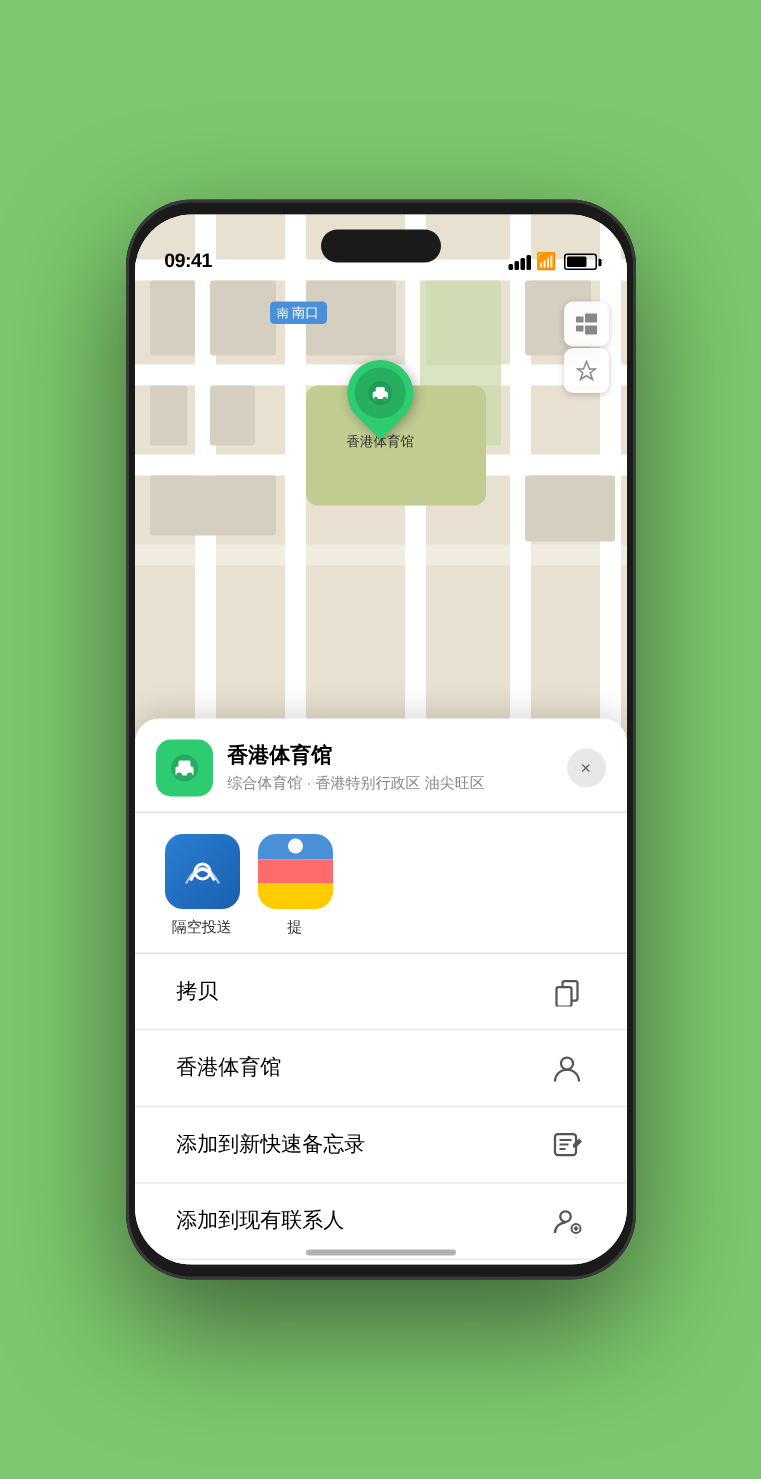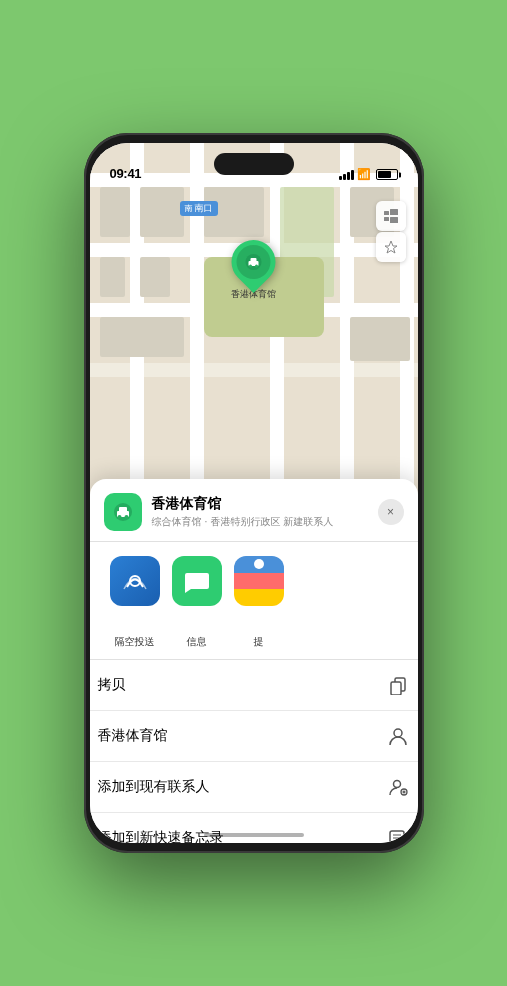--- a/index.html
+++ b/index.html
@@ -298,31 +298,30 @@
     .share-icon-wrap.message { background: #2ecc71; }
     .share-icon-wrap.mail { background: #4a90d9; }
     .share-icon-wrap.notes {
       background: #FFD60A;
       border: 3px solid #e53935;
     }
     .share-label {
       font-size: 10px;
       color: #333;
       text-align: center;
-      margin-top: 24px;
     }
     
     .action-list {
       padding: 0;
     }
     .action-item {
       display: flex;
       align-items: center;
       justify-content: space-between;
-      padding: 13px 8px;
+      padding: 13px 28px;
       border-bottom: 0.5px solid #e8e8e8;
       cursor: pointer;
       font-family: Liberation Serif, serif;
     }
     .action-label {
       font-size: 14px;
       color: #000;
     }
     .action-icon {
       width: 24px;
@@ -455,46 +454,38 @@
           <svg width="24" height="24" viewBox="0 0 24 24" fill="none">
             <circle cx="12" cy="12" r="9" fill="#1a8c4e" opacity="0.5"></circle>
             <rect x="6" y="11" width="12" height="6" rx="1" fill="#fff"></rect>
             <rect x="8" y="7" width="8" height="5" rx="1" fill="#fff"></rect>
             <circle cx="8.5" cy="17" r="2" fill="#27ae60"></circle>
             <circle cx="15.5" cy="17" r="2" fill="#27ae60"></circle>
           </svg>
         </div>
         <div class="venue-info">
           <div class="venue-name">香港体育馆</div>
-          <div class="venue-sub">综合体育馆 · 香港特别行政区 新建联系人</div>
+          <div class="venue-sub">综合体育馆 · 香港特别行政区 油尖旺区</div>
         </div>
         <div class="close-btn">×</div>
       </div>
 
       <div class="share-row">
 
         <div class="share-item">
           <div class="share-icon-wrap airdrop">
             <svg width="28" height="28" viewBox="0 0 28 28" fill="none">
               <circle cx="14" cy="14" r="5" fill="none" stroke="#fff" stroke-width="2"></circle>
               <path d="M6 20 Q14 5 22 20" stroke="#fff" stroke-width="2" fill="none"></path>
               <path d="M3 22 Q14 1 25 22" stroke="#fff" stroke-width="1.5" fill="none" opacity="0.6"></path>
             </svg>
           </div>
           <span class="share-label">隔空投送</span>
         </div>
 
-        <div class="share-item">
-          <div class="share-icon-wrap message">
-            <svg width="28" height="28" viewBox="0 0 28 28" fill="none">
-              <path d="M4 6h20a2 2 0 012 2v12a2 2 0 01-2 2H8l-6 4V8a2 2 0 012-2z" fill="#fff"></path>
-            </svg>
-          </div>
-          <span class="share-label">信息</span>
-        </div>
 
 
 
         <div class="share-item">
           <div style="width:50px;height:50px;border-radius:12px;overflow:hidden;display:flex;flex-direction:column;">
             <div style="flex:1;background:#4a90d9;display:flex;align-items:center;justify-content:center;">
               <div style="width:10px;height:10px;border-radius:50%;background:#fff;"></div>
             </div>
             <div style="flex:1;background:#ff6b6b;"></div>
             <div style="flex:1;background:#ffcc00;"></div>
@@ -512,48 +503,48 @@
               <rect x="3" y="7" width="10" height="13" rx="1.5" stroke="#555" stroke-width="1.5" fill="#fff"></rect>
             </svg>
           </div>
         </div>
         <div class="action-item">
           <span class="action-label">香港体育馆</span>
           <div class="action-icon">
             <svg width="20" height="20" viewBox="0 0 20 20" fill="none">
               <circle cx="10" cy="7" r="4" stroke="#555" stroke-width="1.5" fill="none"></circle>
               <path d="M2 19c0-4.4 3.6-8 8-8s8 3.6 8 8" stroke="#555" stroke-width="1.5" fill="none"></path>
+            </svg>
+          </div>
+        </div>
+        <div class="action-item">
+          <span class="action-label">添加到新快速备忘录</span>
+          <div class="action-icon">
+            <svg width="20" height="20" viewBox="0 0 20 20" fill="none">
+              <rect x="2" y="3" width="14" height="14" rx="2" stroke="#555" stroke-width="1.5" fill="none"></rect>
+              <line x1="5" y1="7" x2="13" y2="7" stroke="#555" stroke-width="1.2"></line>
+              <line x1="5" y1="10" x2="11" y2="10" stroke="#555" stroke-width="1.2"></line>
+              <line x1="5" y1="13" x2="9" y2="13" stroke="#555" stroke-width="1.2"></line>
+              <path d="M16 12l4-4-2-2-4 4v2h2z" fill="#555"></path>
             </svg>
           </div>
         </div>
         <div class="action-item">
           <span class="action-label">添加到现有联系人</span>
           <div class="action-icon">
             <svg width="20" height="20" viewBox="0 0 20 20" fill="none">
               <circle cx="9" cy="7" r="3.5" stroke="#555" stroke-width="1.5" fill="none"></circle>
               <path d="M2 18c0-3.9 3.1-7 7-7" stroke="#555" stroke-width="1.5" fill="none"></path>
               <circle cx="16" cy="15" r="3" stroke="#555" stroke-width="1.3" fill="none"></circle>
               <line x1="16" y1="13.5" x2="16" y2="16.5" stroke="#555" stroke-width="1.3"></line>
               <line x1="14.5" y1="15" x2="17.5" y2="15" stroke="#555" stroke-width="1.3"></line>
             </svg>
           </div>
         </div>
         <div class="action-item">
-          <span class="action-label">添加到新快速备忘录</span>
-          <div class="action-icon">
-            <svg width="20" height="20" viewBox="0 0 20 20" fill="none">
-              <rect x="2" y="3" width="14" height="14" rx="2" stroke="#555" stroke-width="1.5" fill="none"></rect>
-              <line x1="5" y1="7" x2="13" y2="7" stroke="#555" stroke-width="1.2"></line>
-              <line x1="5" y1="10" x2="11" y2="10" stroke="#555" stroke-width="1.2"></line>
-              <line x1="5" y1="13" x2="9" y2="13" stroke="#555" stroke-width="1.2"></line>
-              <path d="M16 12l4-4-2-2-4 4v2h2z" fill="#555"></path>
-            </svg>
-          </div>
-        </div>
-        <div class="action-item">
           
           
         </div>
       </div>
 
       <div class="home-indicator"></div>
     </div>
   </div>
 </div>
 

